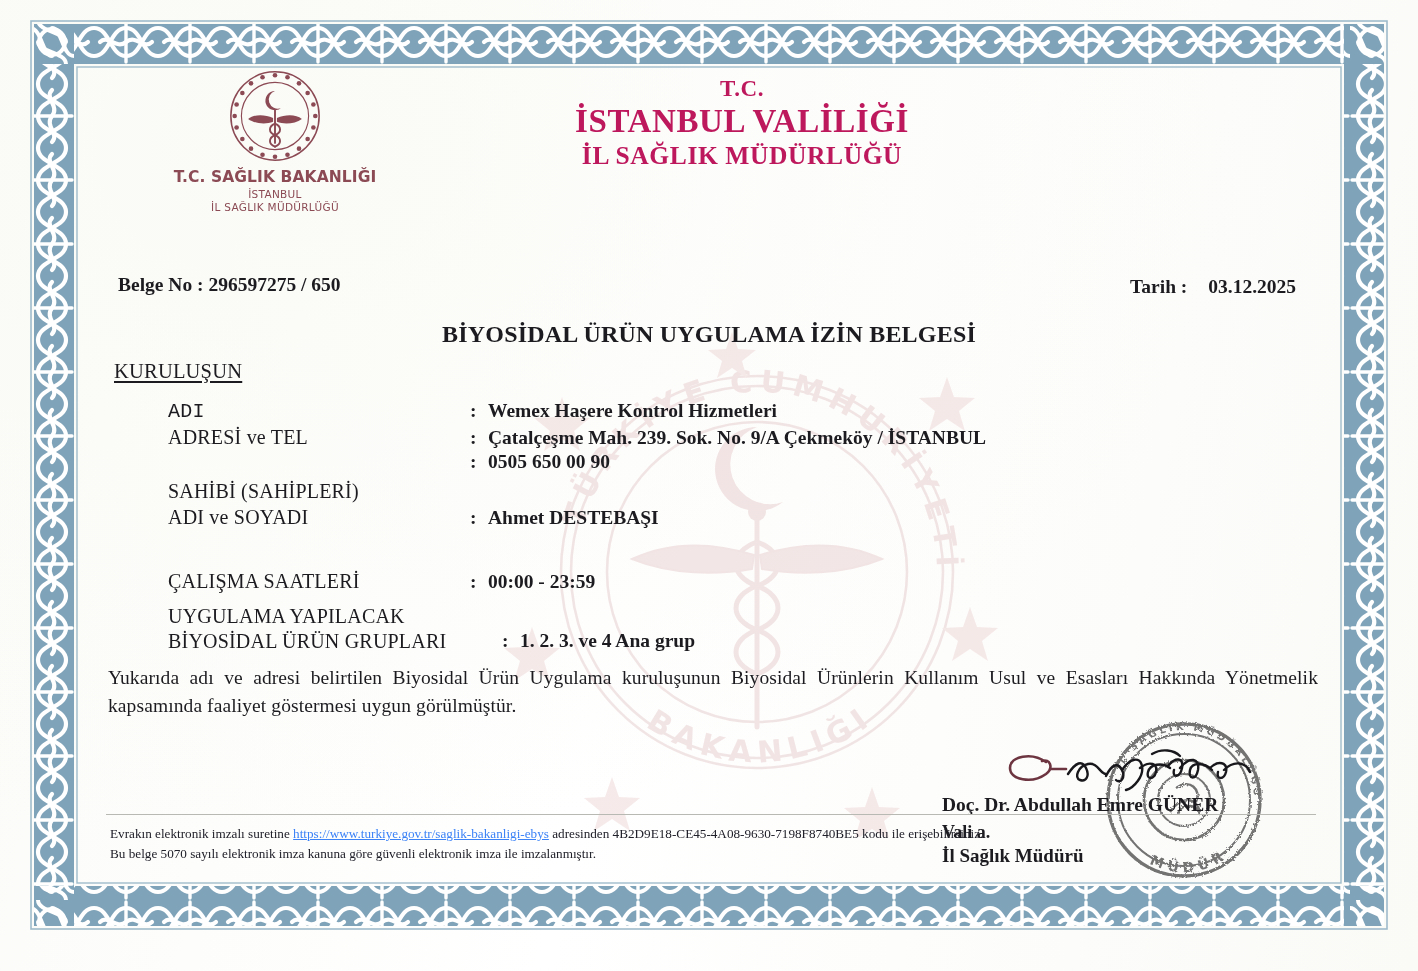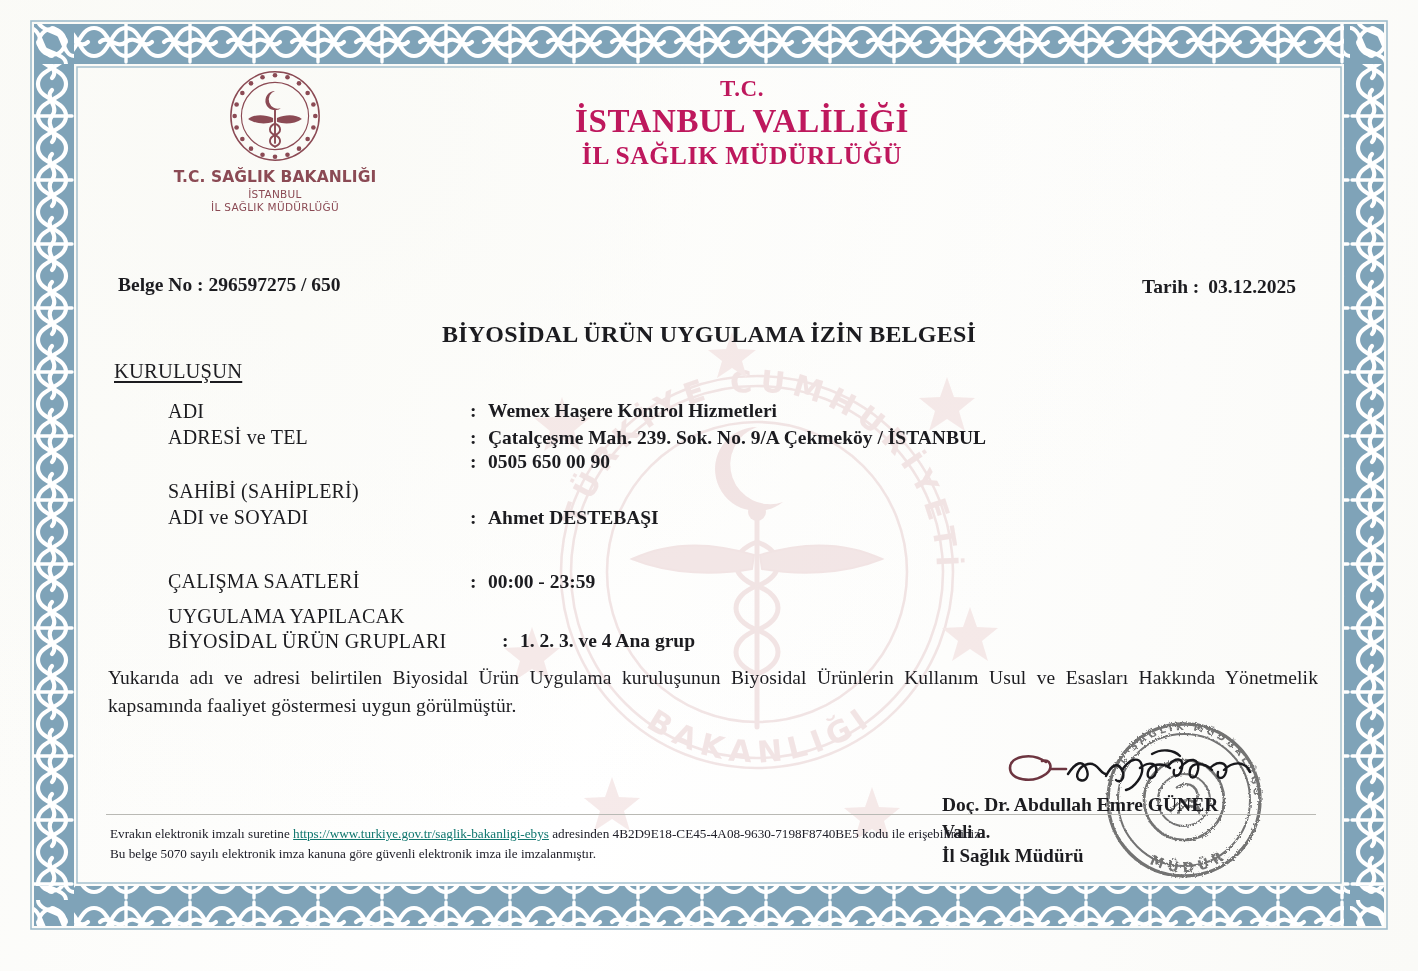--- a/index.html
+++ b/index.html
@@ -120,21 +120,21 @@
     white-space: nowrap;
   }
   .tarih {
     position: absolute;
     right: 60px;
     top: 224px;
     font-weight: 700;
     font-size: 19.5px;
     white-space: nowrap;
   }
-  .tarih .t-label { margin-right: 4px; }
+  .tarih .t-label { margin-right: 16px; }
 
   
   .doc-title {
     position: absolute;
     left: 0;
     top: 269px;
     width: 1294px;
     text-align: center;
     font-weight: 700;
     font-size: 24px;
@@ -164,21 +164,21 @@
     left: 408px;
     font-size: 19.5px;
     font-weight: 700;
     white-space: nowrap;
   }
   .field-value .colon {
     display: inline-block;
     width: 18px;
   }
 
-  .lbl-adi      { top: 348px; }
+  .lbl-adi      { top: 348px; font-family: Liberation Mono, monospace; }
   .lbl-adres    { top: 374px; }
   .lbl-sahibi   { top: 428px; }
   .lbl-adsoyad  { top: 454px; }
   .lbl-calisma  { top: 518px; }
   .lbl-uygulama { top: 553px; }
   .lbl-gruplari { top: 578px; }
 
   .val-adi      { top: 348px; }
   .val-adres    { top: 375px; }
   .val-tel      { top: 399px; }
@@ -243,21 +243,21 @@
   .footer {
     position: absolute;
     left: 48px;
     top: 772px;
     width: 1210px;
     font-size: 13.2px;
     line-height: 1.55;
     color: #20202a;
   }
   .footer a, .footer .link {
-    color: #0f766e;
+    color: #3b82f6;
     text-decoration: underline;
   }
 </style>
 </head>
 <body>
 
 <div id="page">
   <div class="scan-tint"></div>
 
   <div id="border-frame">

